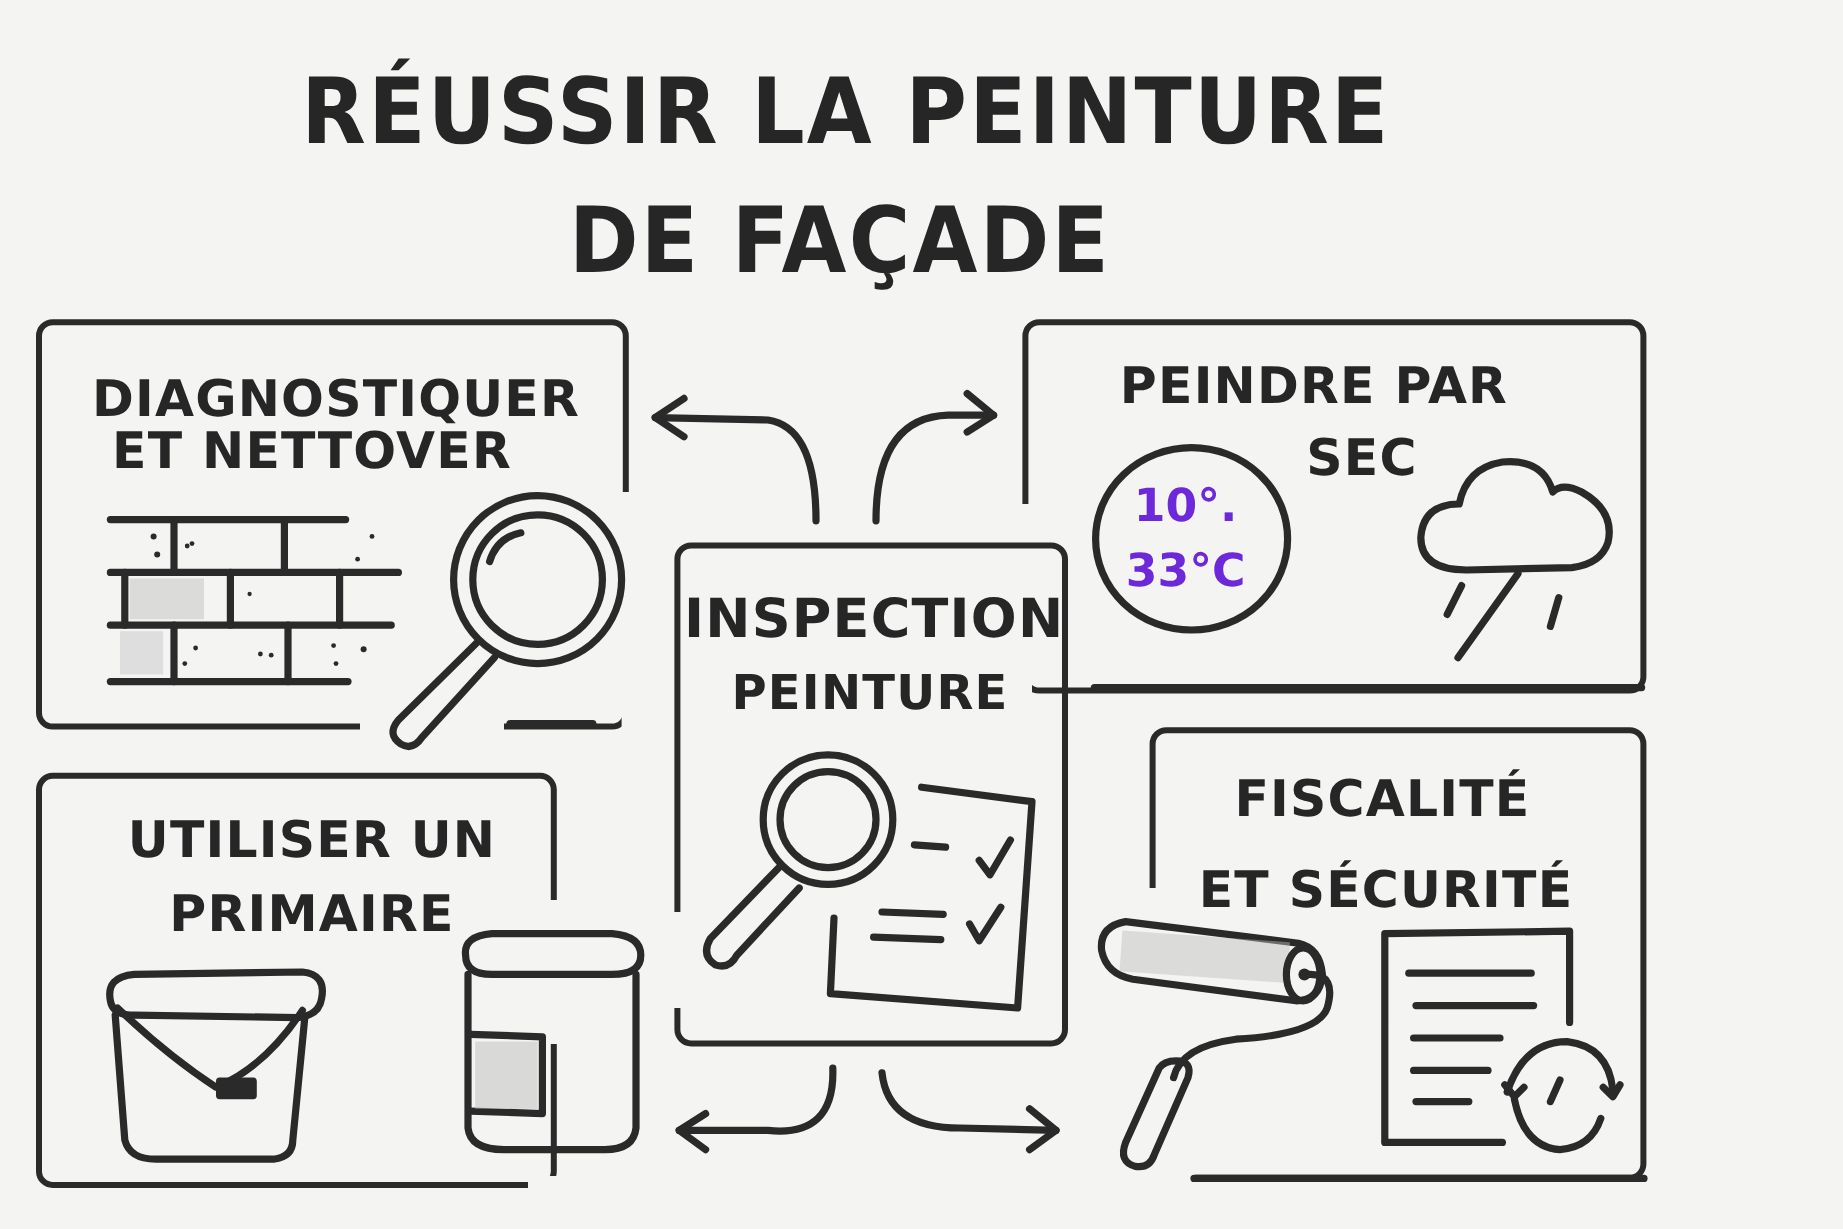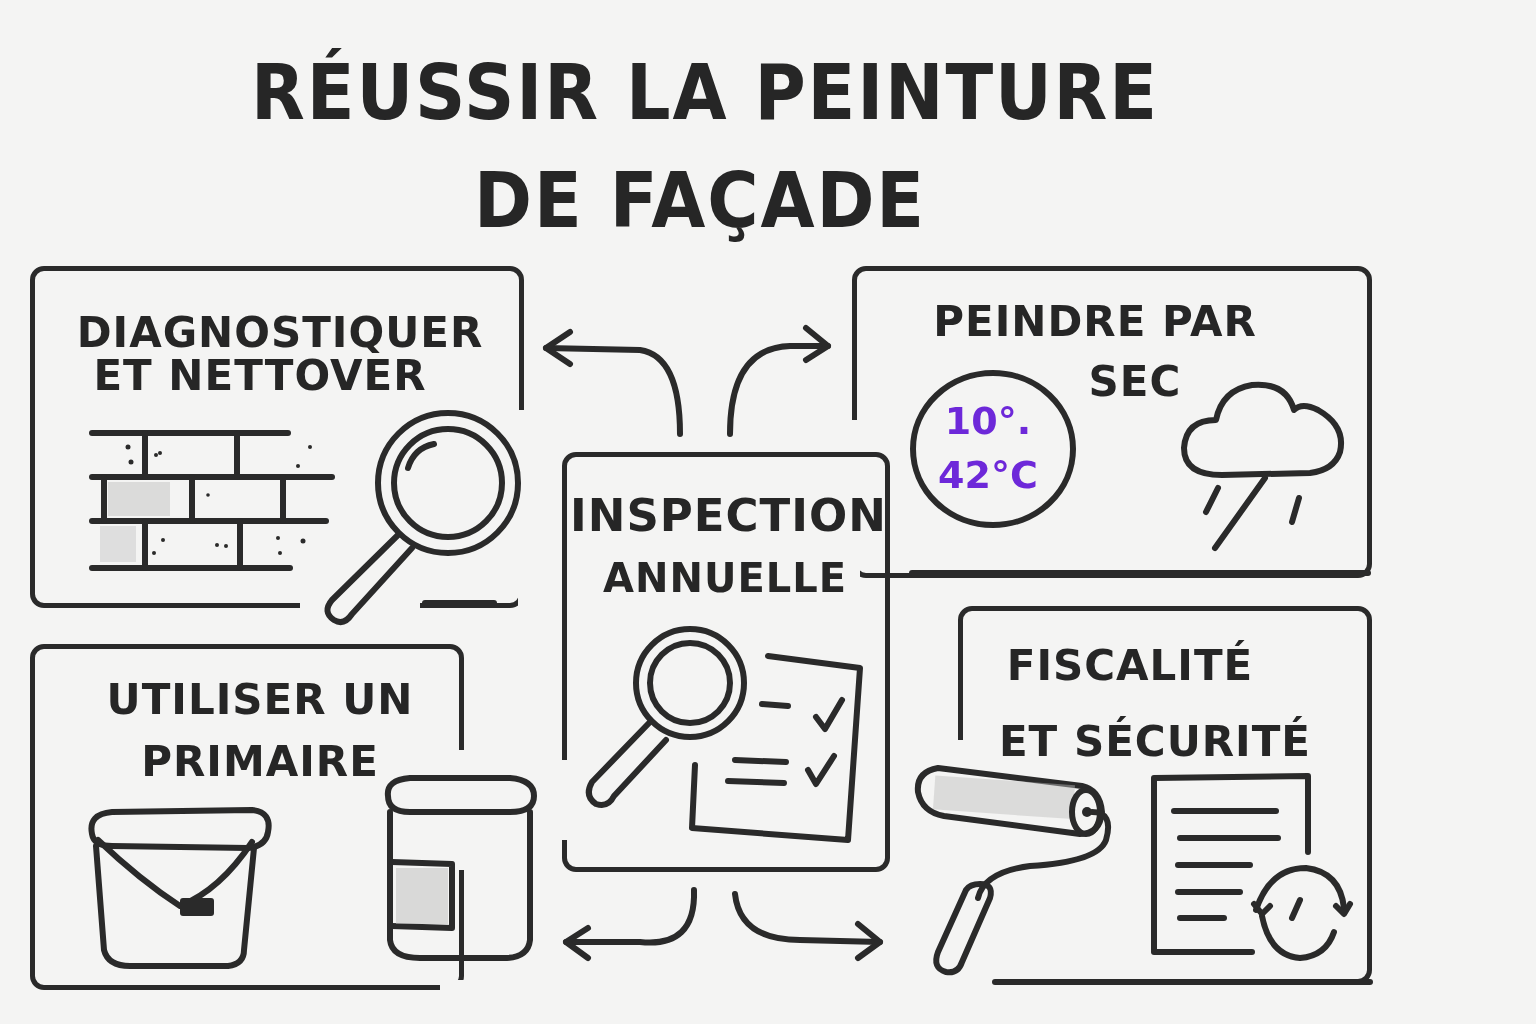--- a/index.html
+++ b/index.html
@@ -47,36 +47,36 @@
 <div class="ptext" style="left:50px; top:346px; width:420px;">ET NETTOVER</div>
 
 <div class="panel" style="left:852px; top:266px; width:520px; height:312px;"></div>
 <div class="mask" style="left:846px; top:420px; width:14px; height:160px;"></div>
 <div class="ptext" style="left:900px; top:292px; width:390px;">PEINDRE PAR</div>
 <div class="ptext" style="left:1060px; top:352px; width:150px;">SEC</div>
 
 <div class="panel" style="left:562px; top:452px; width:328px; height:420px;"></div>
 <div class="mask" style="left:556px; top:760px; width:14px; height:80px;"></div>
 <div class="ptext" style="left:570px; top:486px; width:310px; font-size:45px;">INSPECTION</div>
-<div class="ptext" style="left:570px; top:548px; width:310px; font-size:40px;">ANNUELLE</div>
+<div class="ptext" style="left:570px; top:548px; width:310px; font-size:40px;">PEINTURE</div>
 
 <div class="panel" style="left:30px; top:644px; width:434px; height:346px;"></div>
 <div class="mask" style="left:456px; top:750px; width:14px; height:120px;"></div>
 <div class="mask" style="left:440px; top:980px; width:40px; height:14px;"></div>
 <div class="ptext" style="left:60px; top:670px; width:400px;text-align:center;">UTILISER UN</div>
 <div class="ptext" style="left:90px; top:732px; width:340px;">PRIMAIRE</div>
 
 <div class="panel" style="left:958px; top:606px; width:414px; height:378px;"></div>
 <div class="mask" style="left:952px; top:740px; width:14px; height:250px;"></div>
 <div class="mask" style="left:952px; top:976px; width:44px; height:14px;"></div>
-<div class="ptext" style="left:990px; top:636px; width:280px;">FISCALITÉ</div>
+<div class="ptext" style="left:1012px; top:636px; width:280px;">FISCALITÉ</div>
 <div class="ptext" style="left:980px; top:712px; width:350px;">ET SÉCURITÉ</div>
 
 <div class="temp" style="left:918px; top:398px; width:140px;">10°.</div>
-<div class="temp" style="left:918px; top:452px; width:140px;">42°C</div>
+<div class="temp" style="left:918px; top:452px; width:140px;">33°C</div>
 
 <svg class="art" width="1536" height="1024" viewBox="0 0 1536 1024">
 
   <g>
     <line class="stroke" x1="92" y1="433" x2="288" y2="433"></line>
     <line class="stroke" x1="92" y1="477" x2="332" y2="477"></line>
     <line class="stroke" x1="92" y1="521" x2="326" y2="521"></line>
     <line class="stroke" x1="92" y1="568" x2="290" y2="568"></line>
     <line class="stroke" x1="145" y1="433" x2="145" y2="477"></line>
     <line class="stroke" x1="237" y1="433" x2="237" y2="477"></line>

